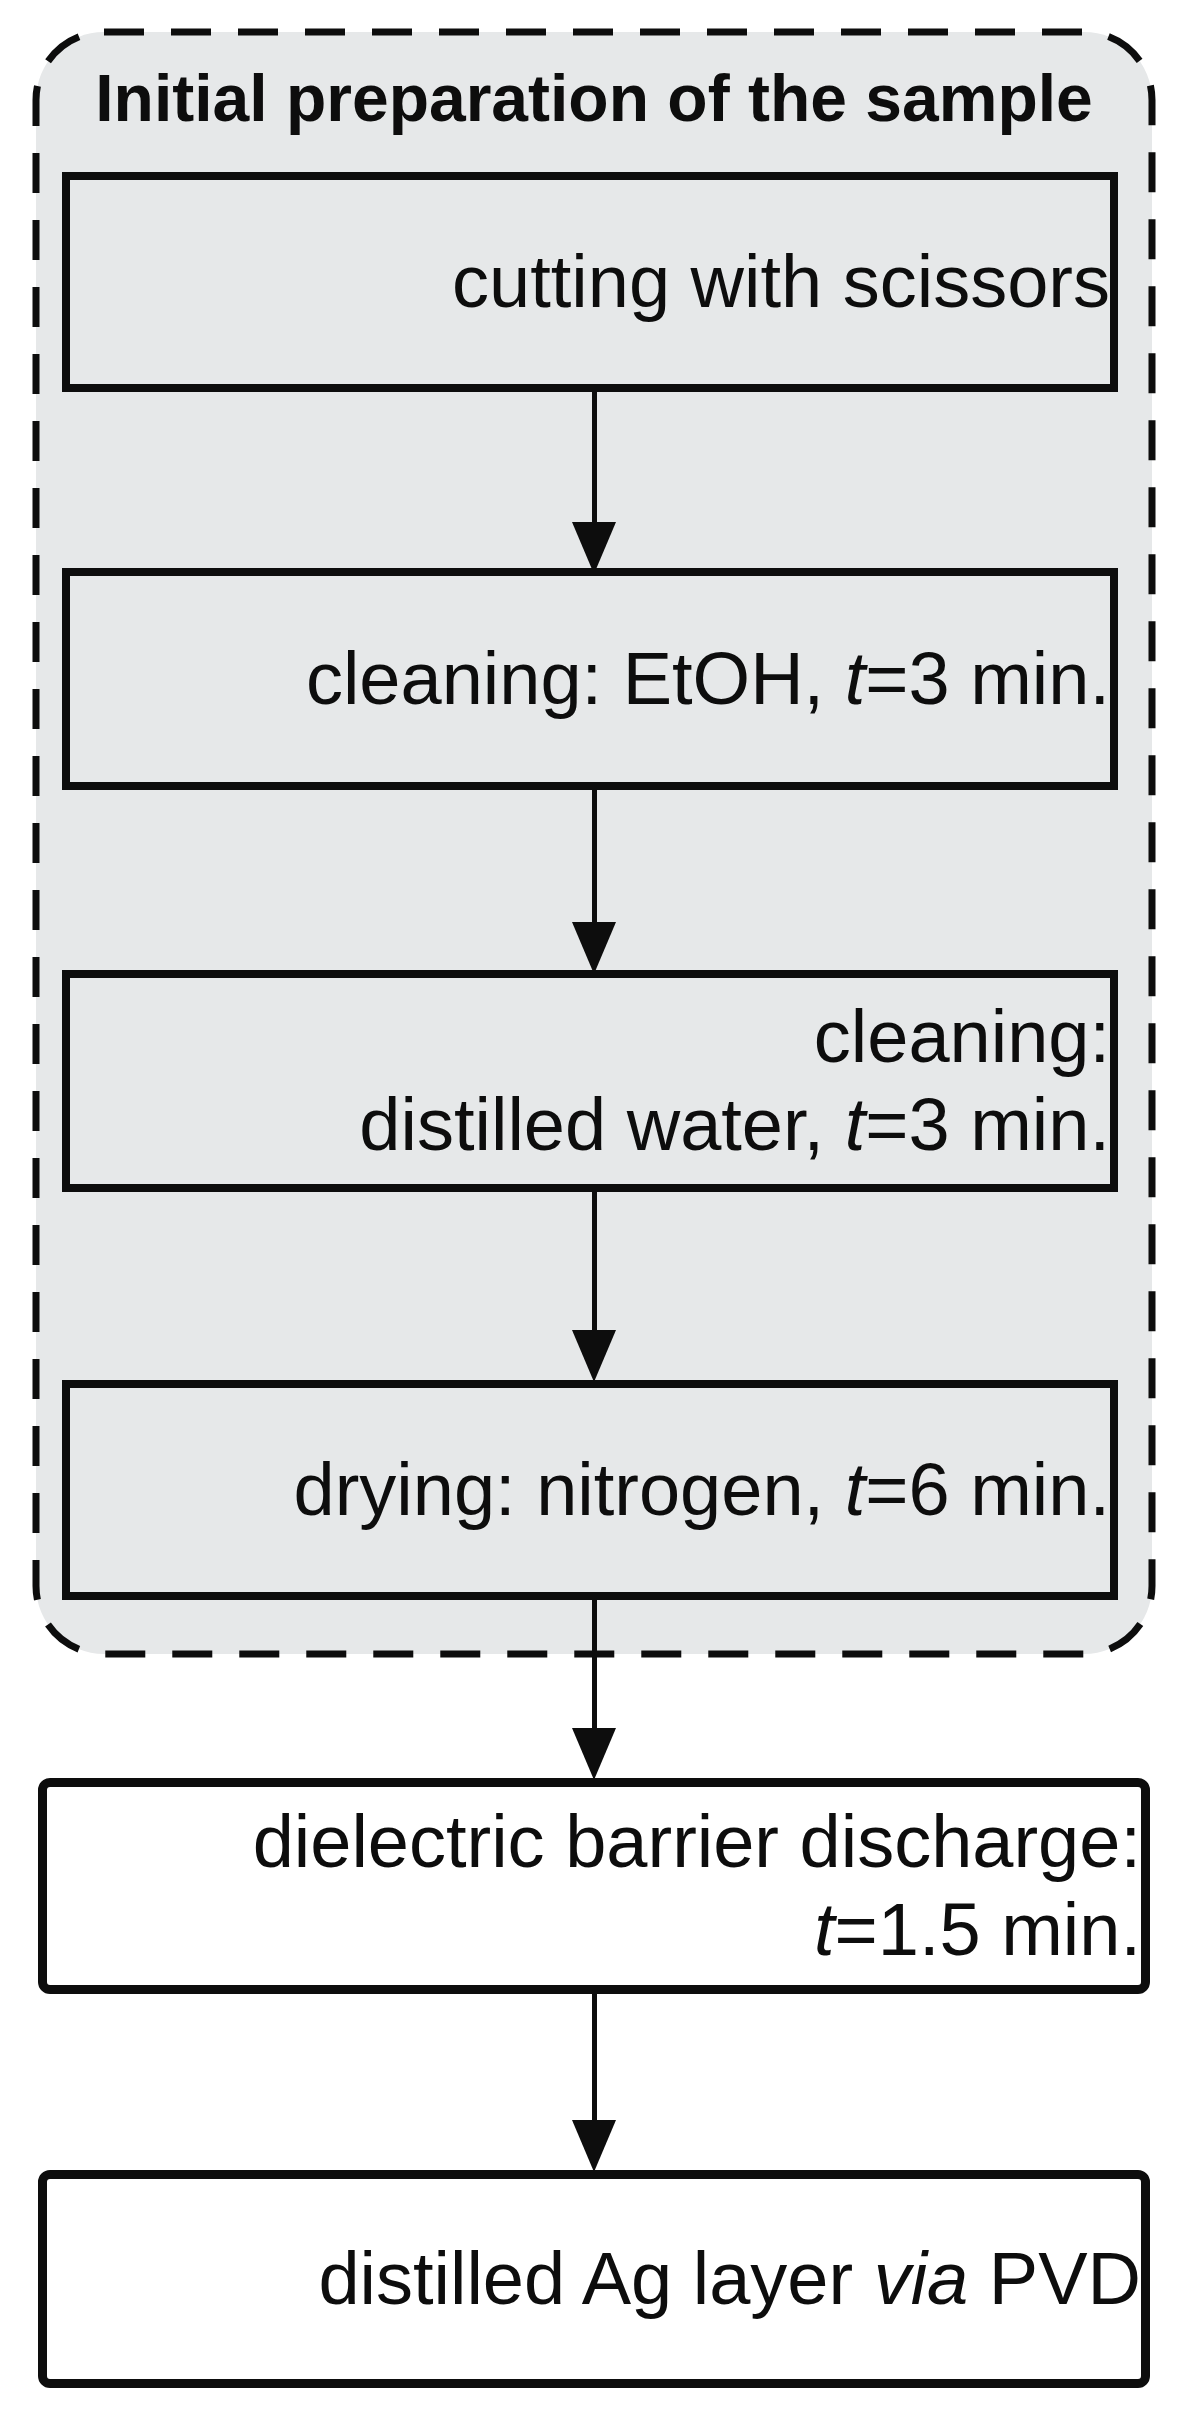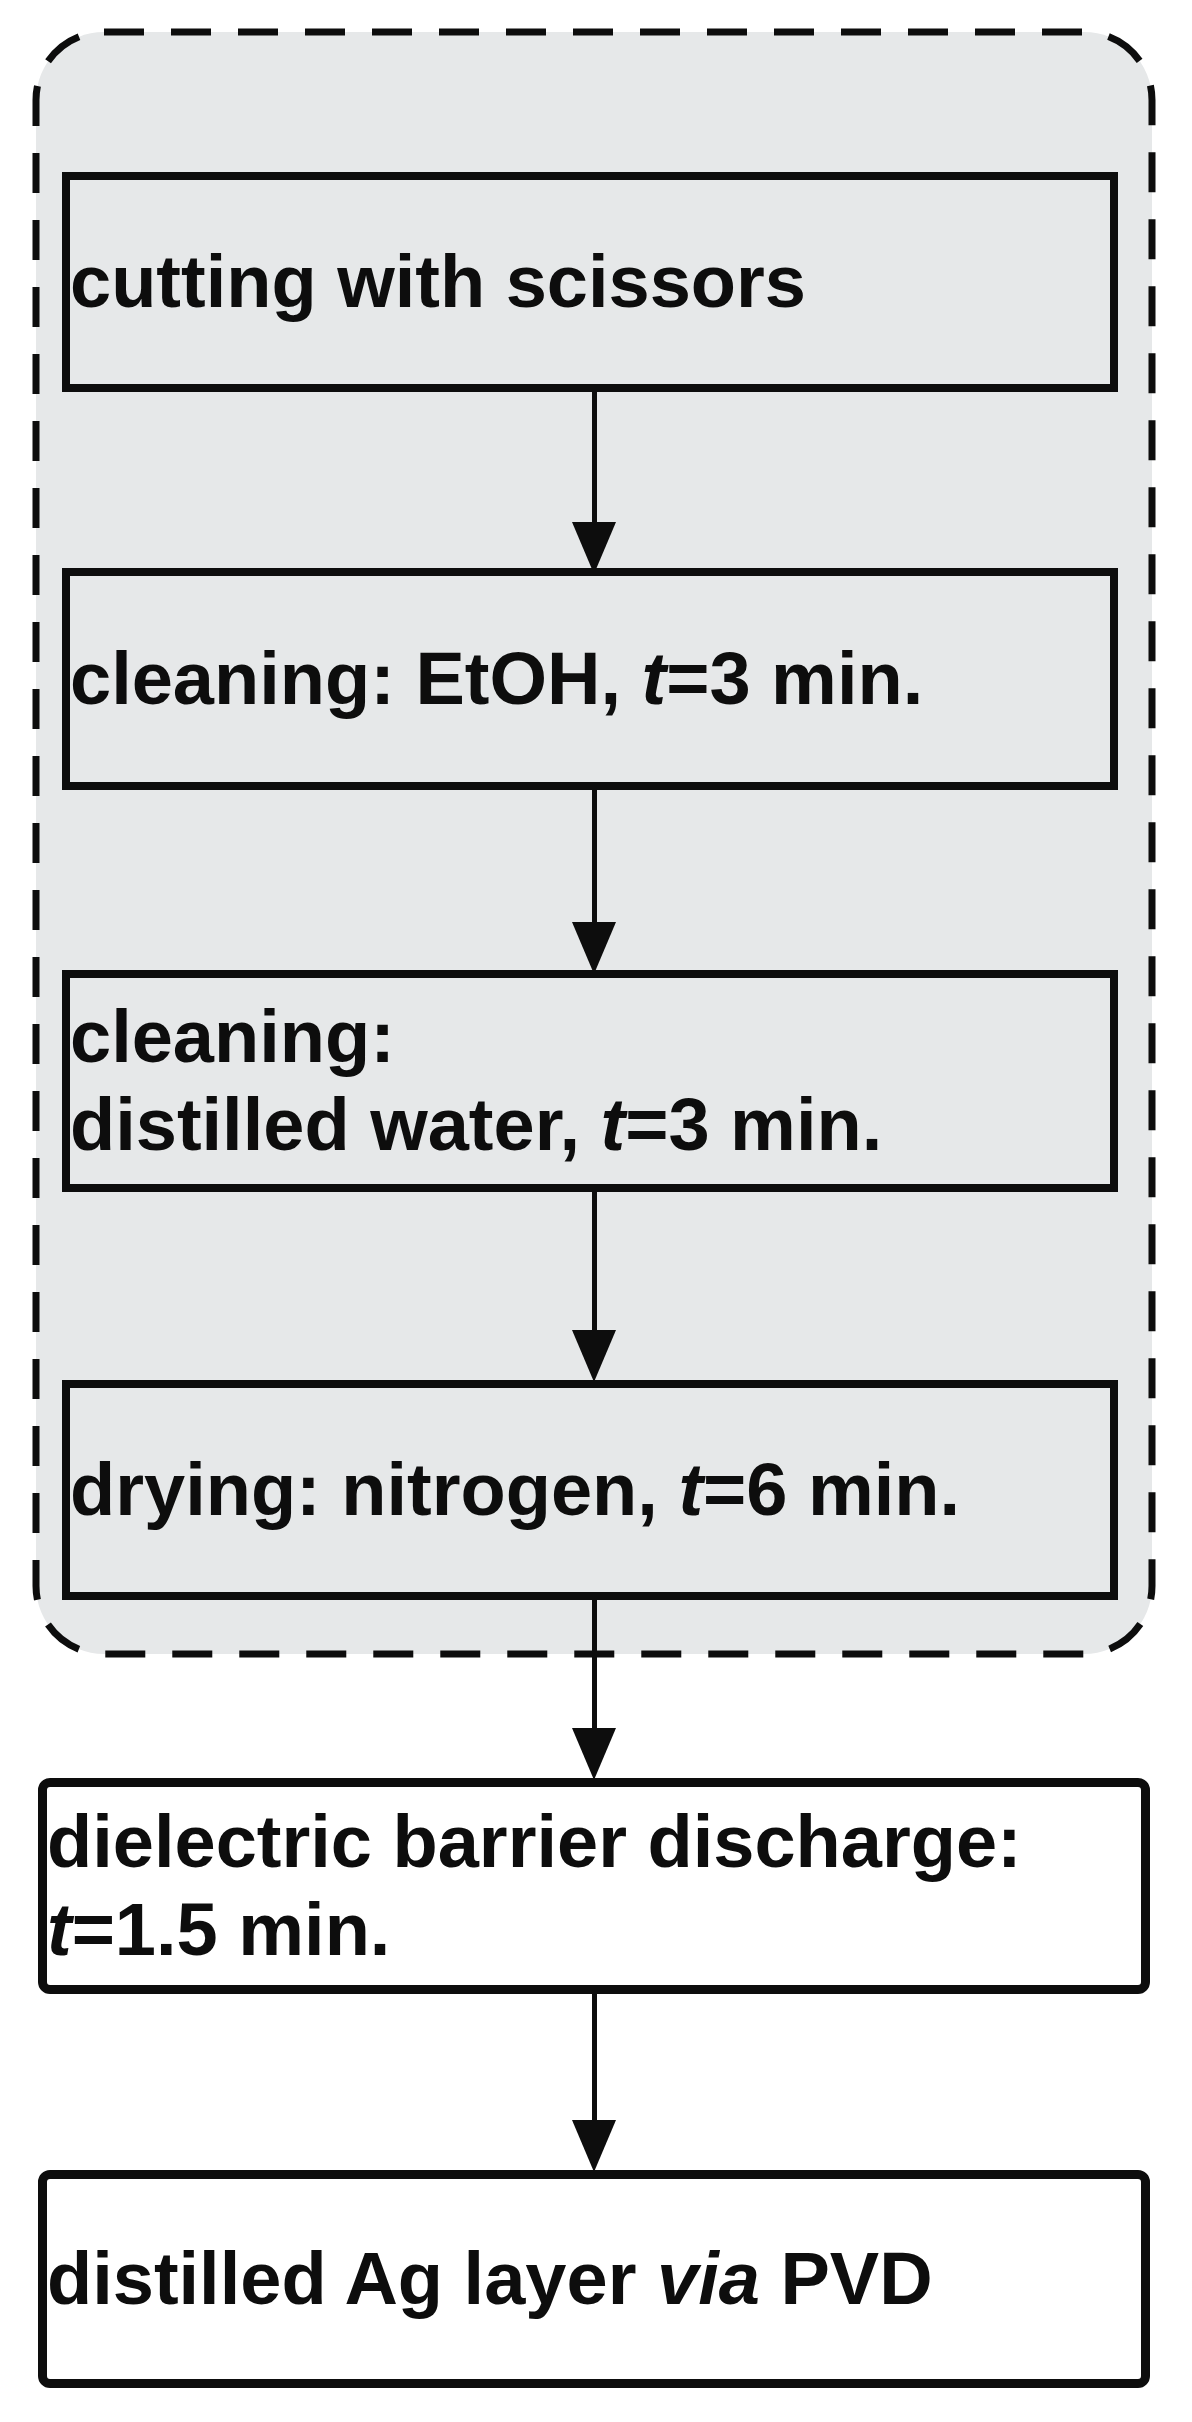--- a/index.html
+++ b/index.html
@@ -28,26 +28,25 @@
     font-weight: bold;
     letter-spacing: 0px;
   }
 
   
   .box {
     position: absolute;
     box-sizing: border-box;
     display: flex;
     flex-direction: column;
-    align-items: flex-start;
+    align-items: flex-end;
     justify-content: center;
     text-align: center;
     font-size: 74px;
     line-height: 88px;
-    font-weight: bold;
   }
   .box.rect {
     left: 62px;
     width: 1056px;
     background: #e6e8e9;
     border: 8px solid #0d0d0d;
   }
   .box.rounded {
     left: 38px;
     width: 1112px;
@@ -75,20 +74,21 @@
 </style>
 </head>
 <body>
 
 <div class="canvas">
 
   <div class="prep-group">
     <svg width="1124" height="1630" viewBox="0 0 1124 1630" aria-hidden="true">
       <rect x="4" y="4" width="1116" height="1622" rx="68" ry="68" fill="#e6e8e9" stroke="#0d0d0d" stroke-width="7" stroke-dasharray="40 27"></rect>
     </svg>
+    <div class="group-title">Initial preparation of the sample</div>
   </div>
 
   <div class="box rect" style="top:172px;height:220px">
     <div><span>cutting with scissors</span></div>
   </div>
 
   <div class="arrow" style="top:392px;height:182px">
     <div class="arrow-line"></div>
     <div class="arrow-head"></div>
   </div>

